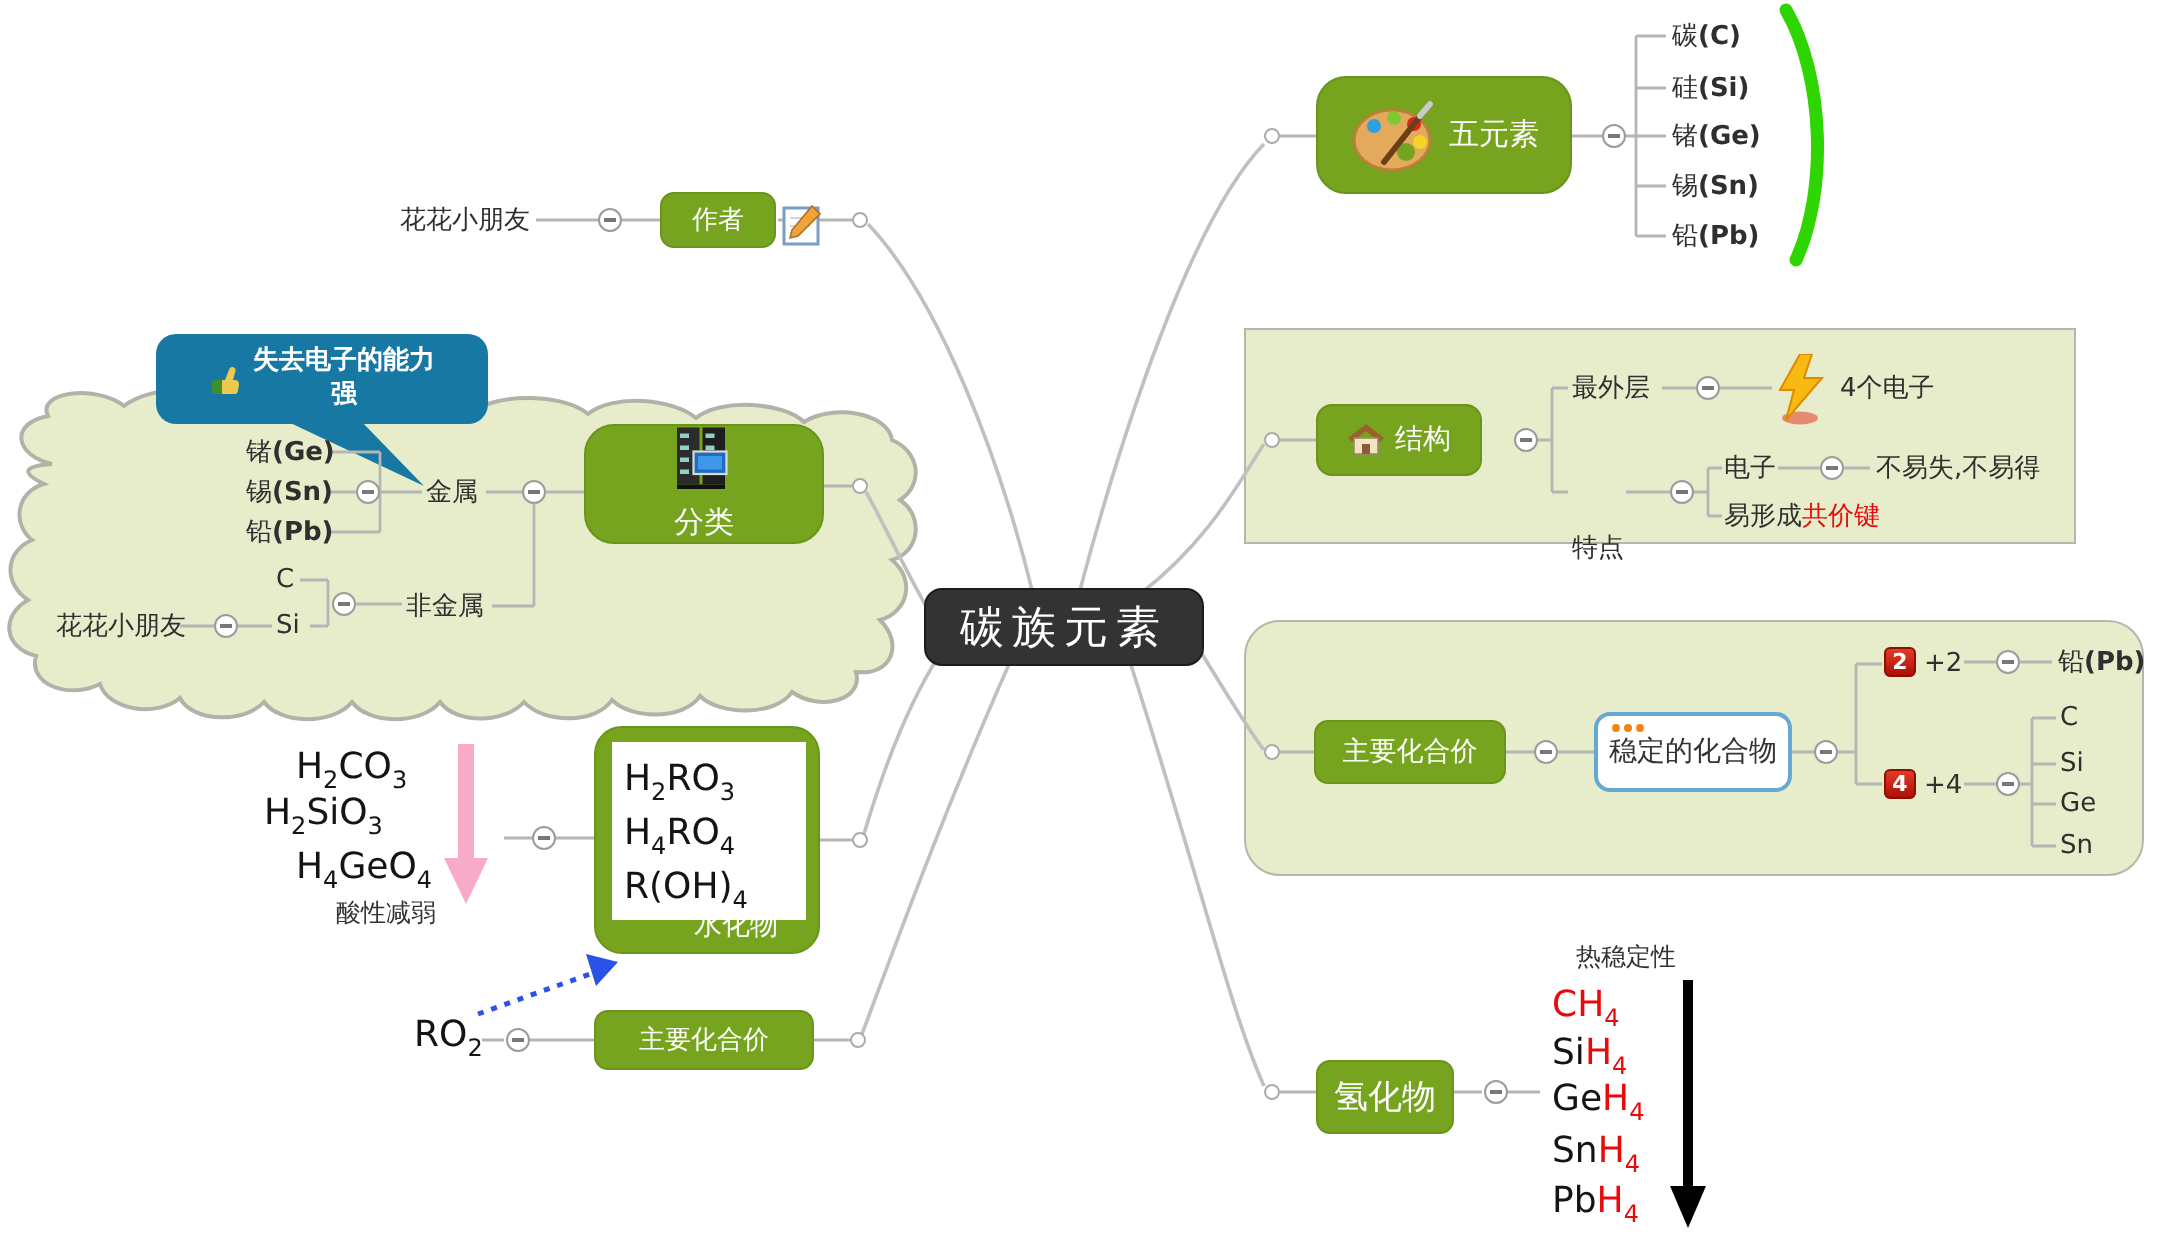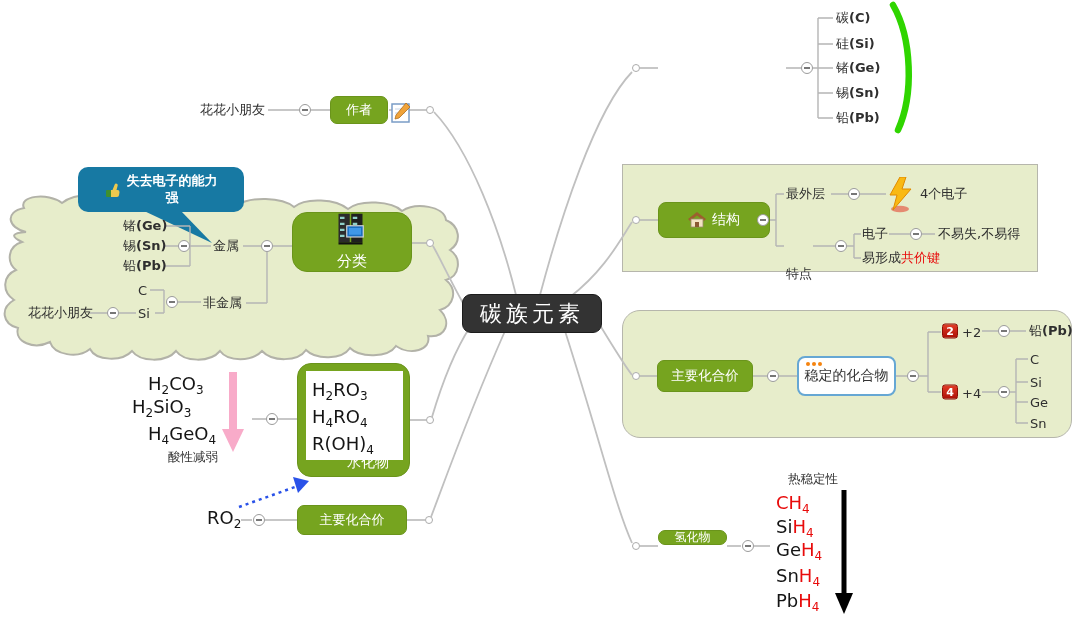--- a/index.html
+++ b/index.html
@@ -124,29 +124,42 @@
   </div>
   <svg class="layer" style="left:390px;top:101px;" width="22" height="24">
     <rect x="2" y="3" width="17" height="18" fill="#fff" stroke="#7a9cc6" stroke-width="1.5"></rect>
     <line x1="5" y1="8" x2="15" y2="8" stroke="#c9d6e8" stroke-width="1"></line>
     <line x1="5" y1="12" x2="15" y2="12" stroke="#c9d6e8" stroke-width="1"></line>
     <polygon points="16,2 20,6 9,17 5,18 6,14" fill="#f0a33a" stroke="#b06f1d" stroke-width="0.8"></polygon>
   </svg>
   <div class="dot" style="left:426px;top:106px;"></div>
 
   <div class="dot" style="left:632px;top:64px;"></div>
+  <div class="node" style="left:658px;top:38px;width:128px;height:59px;border-radius:15px;font-size:15px;">
+    <svg width="44" height="40" viewBox="0 0 44 40">
+      <ellipse cx="21" cy="22" rx="19" ry="15" fill="#e2aa5a" stroke="#b8813a" stroke-width="1.5"></ellipse>
+      <circle cx="28" cy="28" r="4.5" fill="#76a41f"></circle>
+      <circle cx="12" cy="15" r="3.5" fill="#2e9fe0"></circle>
+      <circle cx="22" cy="11" r="3.5" fill="#7ec832"></circle>
+      <circle cx="32" cy="14" r="3.5" fill="#d42a1e"></circle>
+      <circle cx="35" cy="23" r="3.5" fill="#f5d327"></circle>
+      <line x1="40" y1="4" x2="17" y2="33" stroke="#6d3f17" stroke-width="3" stroke-linecap="round"></line>
+      <line x1="40" y1="4" x2="35" y2="10" stroke="#c9c9c9" stroke-width="3" stroke-linecap="round"></line>
+    </svg>
+    <span>五元素</span>
+  </div>
   <div class="minus" style="left:801px;top:62px;"></div>
   <span class="lbl" style="left:836px;top:18px;"><span>碳</span><b>(C)</b></span>
   <span class="lbl" style="left:836px;top:44px;"><span>硅</span><b>(Si)</b></span>
   <span class="lbl" style="left:836px;top:68px;"><span>锗</span><b>(Ge)</b></span>
   <span class="lbl" style="left:836px;top:93px;"><span>锡</span><b>(Sn)</b></span>
   <span class="lbl" style="left:836px;top:118px;"><span>铅</span><b>(Pb)</b></span>
 
   <div class="dot" style="left:632px;top:216px;"></div>
-  <div class="node" style="left:658px;top:202px;width:112px;height:36px;border-radius:8px;">
+  <div class="node" style="left:658px;top:202px;width:83px;height:36px;border-radius:8px;">
     <svg width="18" height="16" viewBox="0 0 18 16">
       <polygon points="9,0 18,7 16,9 9,3.5 2,9 0,7" fill="#9c5f2e"></polygon>
       <rect x="3" y="7" width="12" height="8" fill="#f2e3c3" stroke="#9c8a6a" stroke-width="0.8"></rect>
       <rect x="7" y="10" width="4" height="5" fill="#8a5a33"></rect>
     </svg>
     <span>结构</span>
   </div>
   <div class="minus" style="left:757px;top:214px;"></div>
   <span class="lbl" style="left:786px;top:194px;">最外层</span>
   <div class="minus" style="left:848px;top:188px;"></div>
@@ -182,21 +195,21 @@
   <span class="lbl" style="left:1029px;top:331px;"><span>铅</span><b>(Pb)</b></span>
   <div class="badge" style="left:942px;top:392px;">4</div>
   <span class="lbl" style="left:962px;top:393px;">+4</span>
   <div class="minus" style="left:998px;top:386px;"></div>
   <span class="lbl" style="left:1030px;top:359px;">C</span>
   <span class="lbl" style="left:1030px;top:382px;">Si</span>
   <span class="lbl" style="left:1030px;top:402px;">Ge</span>
   <span class="lbl" style="left:1030px;top:423px;">Sn</span>
 
   <div class="dot" style="left:632px;top:542px;"></div>
-  <div class="node" style="left:658px;top:530px;width:69px;height:15px;font-size:12px;">
+  <div class="node" style="left:658px;top:530px;width:69px;height:37px;font-size:17px;">
     <span>氢化物</span>
   </div>
   <div class="minus" style="left:742px;top:540px;"></div>
   <span class="lbl small" style="left:788px;top:479px;">热稳定性</span>
   <div class="formula" style="left:776px;top:504px;"><span class="red"></span><span class="red">CH</span><sub class="red">4</sub></div>
   <div class="formula" style="left:776px;top:528px;"><span>Si</span><span class="red">H</span><sub class="red">4</sub></div>
   <div class="formula" style="left:776px;top:551px;"><span>Ge</span><span class="red">H</span><sub class="red">4</sub></div>
   <div class="formula" style="left:776px;top:577px;"><span>Sn</span><span class="red">H</span><sub class="red">4</sub></div>
   <div class="formula" style="left:776px;top:602px;"><span>Pb</span><span class="red">H</span><sub class="red">4</sub></div>
 

